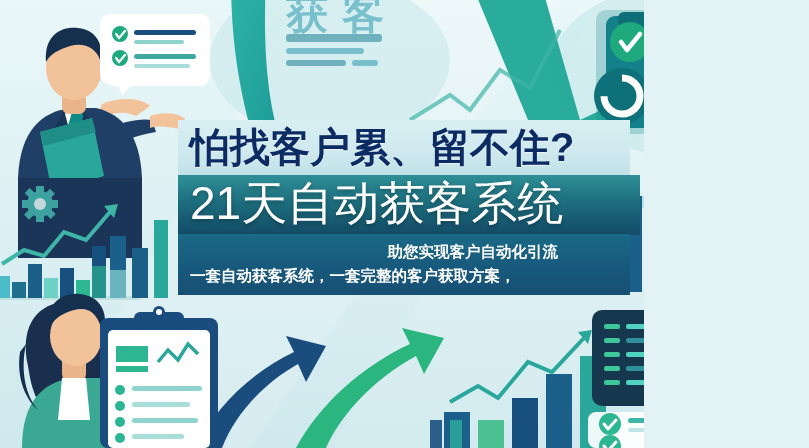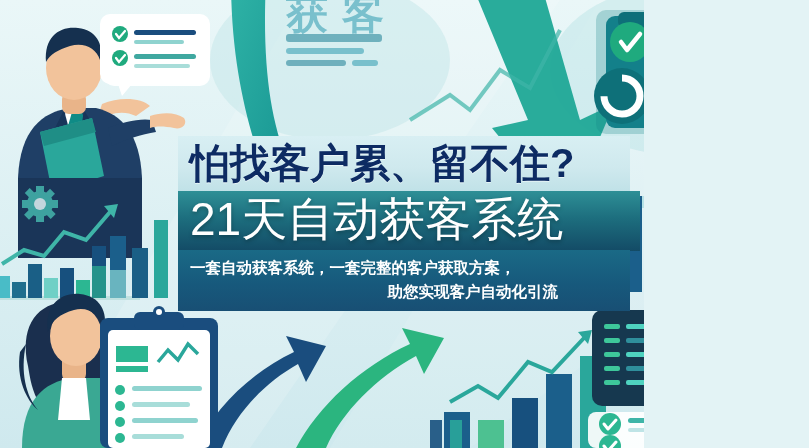--- a/index.html
+++ b/index.html
@@ -15,21 +15,21 @@
     overflow:hidden;
     background:
       radial-gradient(ellipse 80% 70% at 50% 45%, #eaf7f8 0%, #daeff2 55%, #cfe9ee 100%);
   }
   .layer { position:absolute; inset:0; }
   svg.layer { width:809px; height:448px; display:block; }
 
   
   .text-block {
     position:absolute;
-    left:178px; top:136px;
+    left:178px; top:120px;
     width:462px;
     z-index:40;
   }
   .band { position:relative; display:block; }
 
   .band-h1 {
     background:linear-gradient(180deg,#d8eff3 0%,#cfe9ee 55%,#bfe1e7 100%);
     padding:6px 16px 8px 12px;
     width:452px;
   }
@@ -374,18 +374,18 @@
 
     <div class="band band-h1">
       <div class="txt">怕找客户累、留不住?</div>
     </div>
 
     <div class="band band-h2">
       <div class="txt">21天自动获客系统</div>
     </div>
 
     <div class="band band-sub">
+      <div class="line l2">助您实现客户自动化引流</div>
       <div class="line l1">一套自动获客系统，一套完整的客户获取方案，</div>
-      <div class="line l2">助您实现客户自动化引流</div>
     </div>
   </div>
 
 </div>
 
 </body></html>

